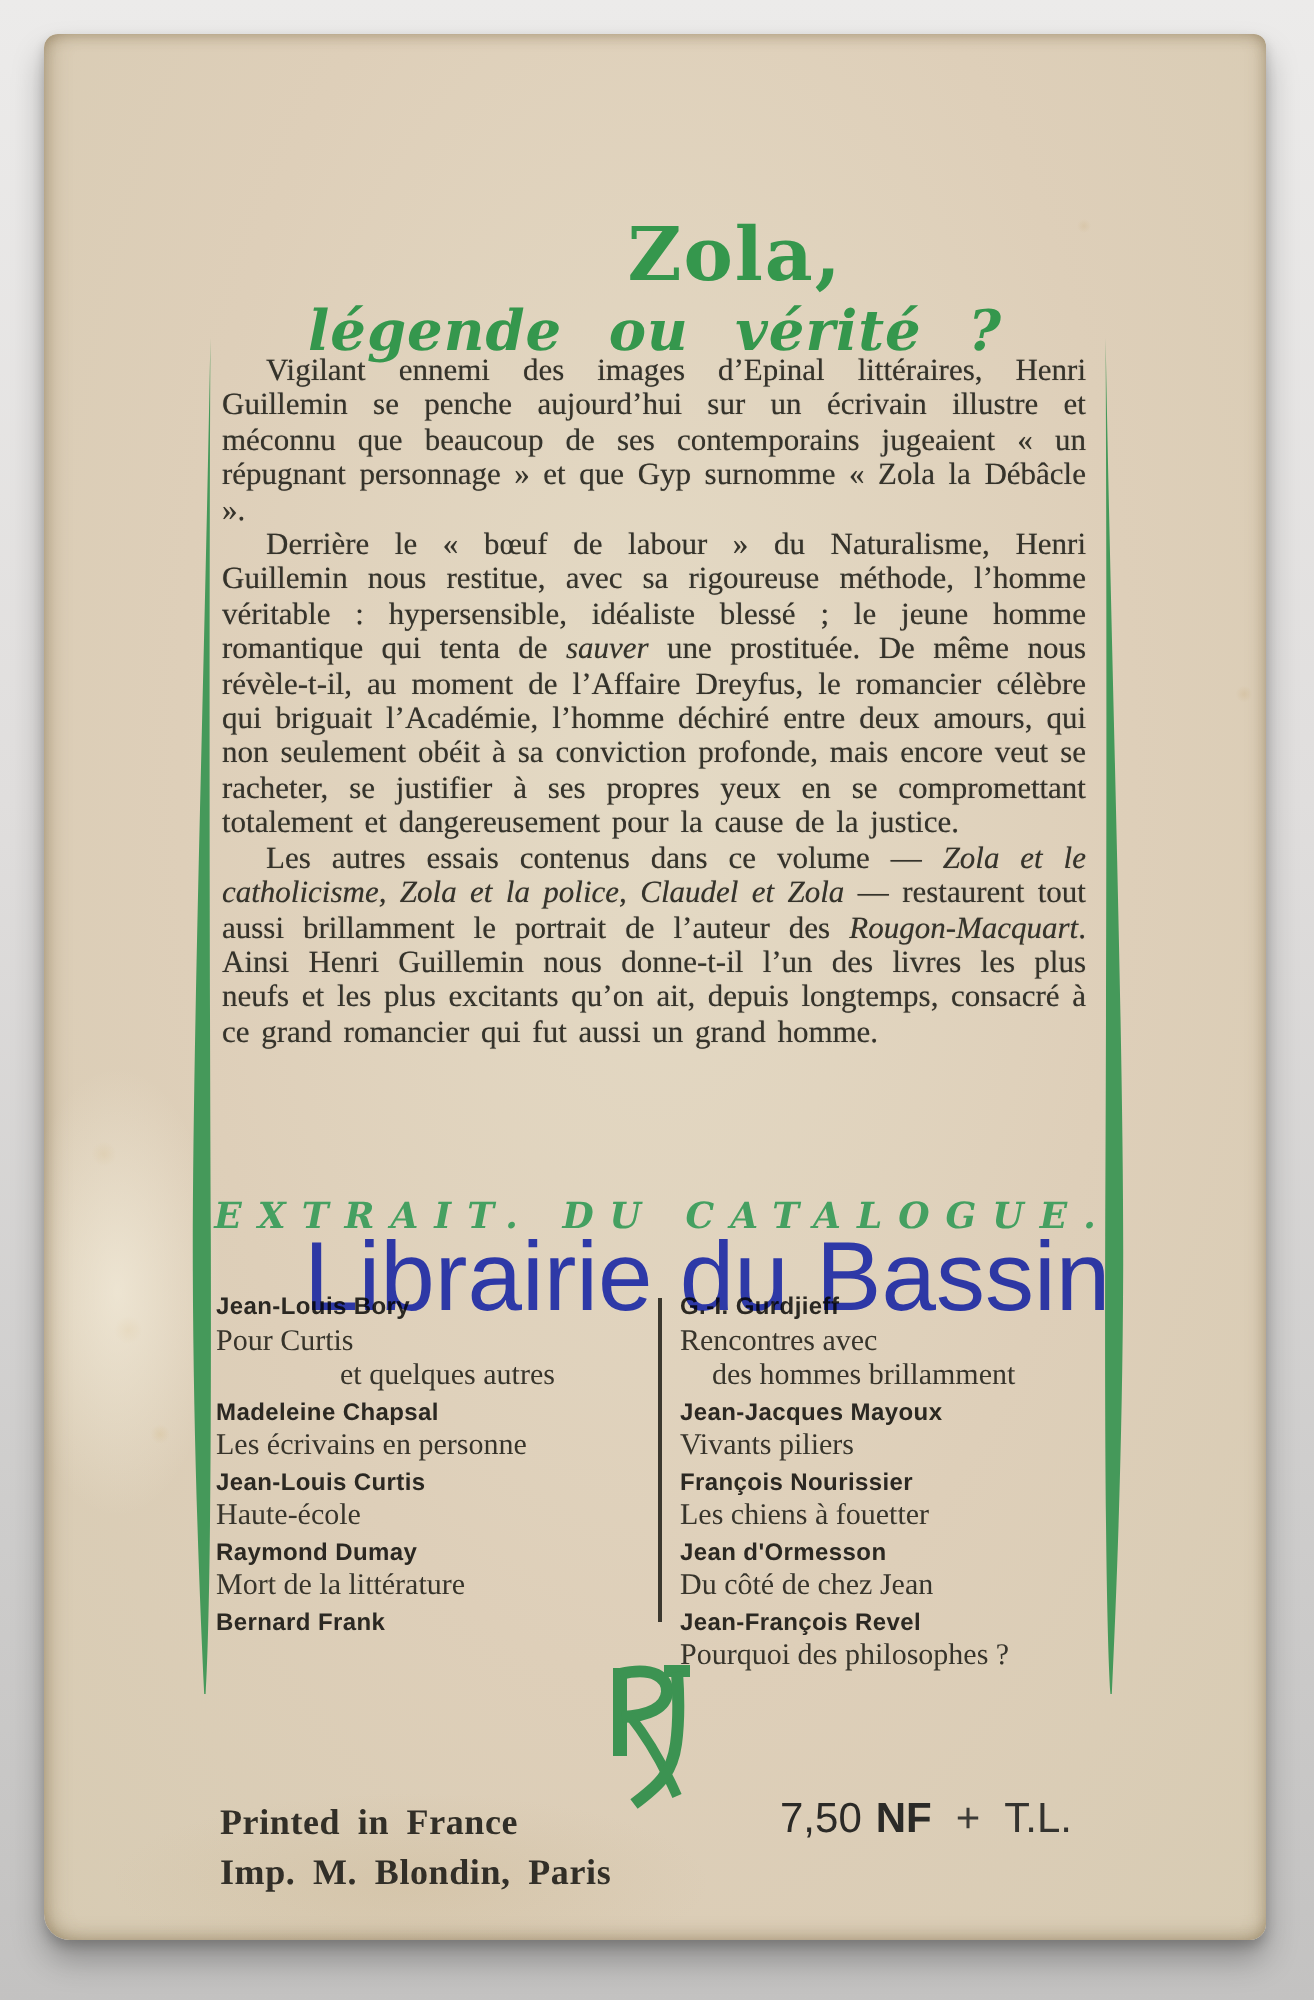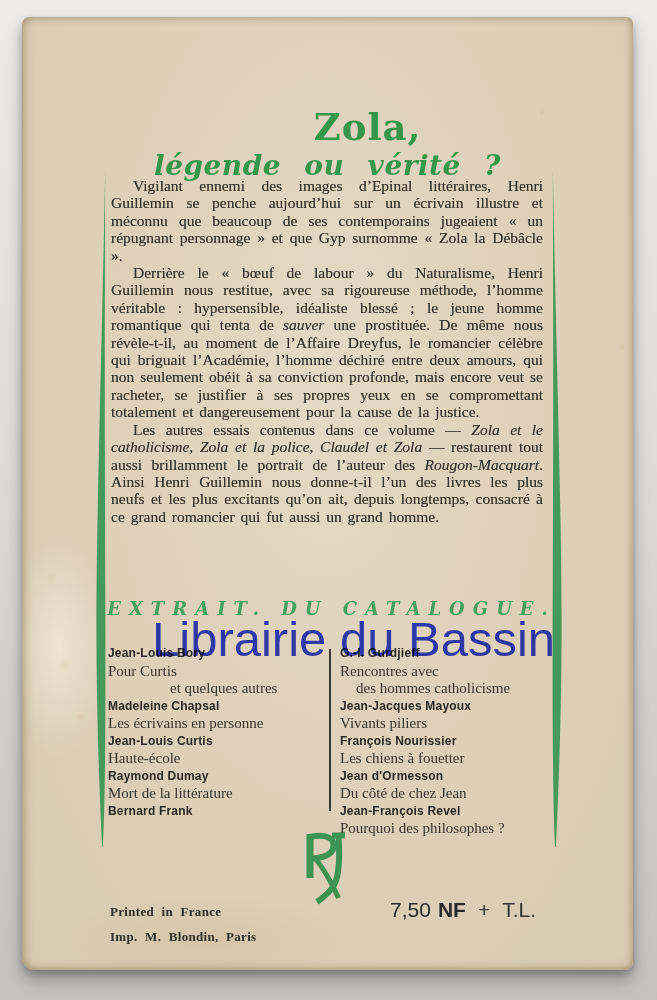--- a/index.html
+++ b/index.html
@@ -69,21 +69,21 @@
     line-height:17.5px;color:#2b2822;letter-spacing:0.2px;
   }
   .cat-title{
     font-family:"Liberation Serif", serif;font-size:15px;line-height:17.5px;color:#37342b;
   }
   
   .logo{position:absolute;left:278px;top:814px;width:50px;height:76px;}
   
   .imprint{
     position:absolute;left:88px;top:882px;
-    font-family:"Liberation Serif", serif;font-weight:bold;font-size:13px;
+    font-family:"Liberation Serif", serif;font-weight:bold;font-size:18px;
     line-height:25px;color:#322f28;word-spacing:4px;letter-spacing:0.3px;
   }
   .imprint span{display:block;}
   .price{
     position:absolute;left:368px;top:881px;width:170px;
     font-family:"Liberation Sans", sans-serif;font-size:21px;color:#2b2a27;
     white-space:nowrap;
   }
   .price .nf{font-weight:bold;margin-left:7px;}
   .price .plus{margin-left:12px;color:#3c3b37;}
@@ -141,21 +141,21 @@
           </div>
           <div class="cat-entry">
             <div class="cat-name">Bernard Frank</div>
           </div>
         </div>
       <div class="cat-divider"></div>
       <div class="cat-col right">
           <div class="cat-entry">
             <div class="cat-name">G.-I. Gurdjieff</div>
             <div class="cat-title">Rencontres avec</div>
-            <div class="cat-title" style="padding-left: 16px;">des hommes catholicisme</div>
+            <div class="cat-title" style="padding-left: 16px;">des hommes brillamment</div>
           </div>
           <div class="cat-entry">
             <div class="cat-name">Jean-Jacques Mayoux</div>
             <div class="cat-title">Vivants piliers</div>
           </div>
           <div class="cat-entry">
             <div class="cat-name">François Nourissier</div>
             <div class="cat-title">Les chiens à fouetter</div>
           </div>
           <div class="cat-entry">

